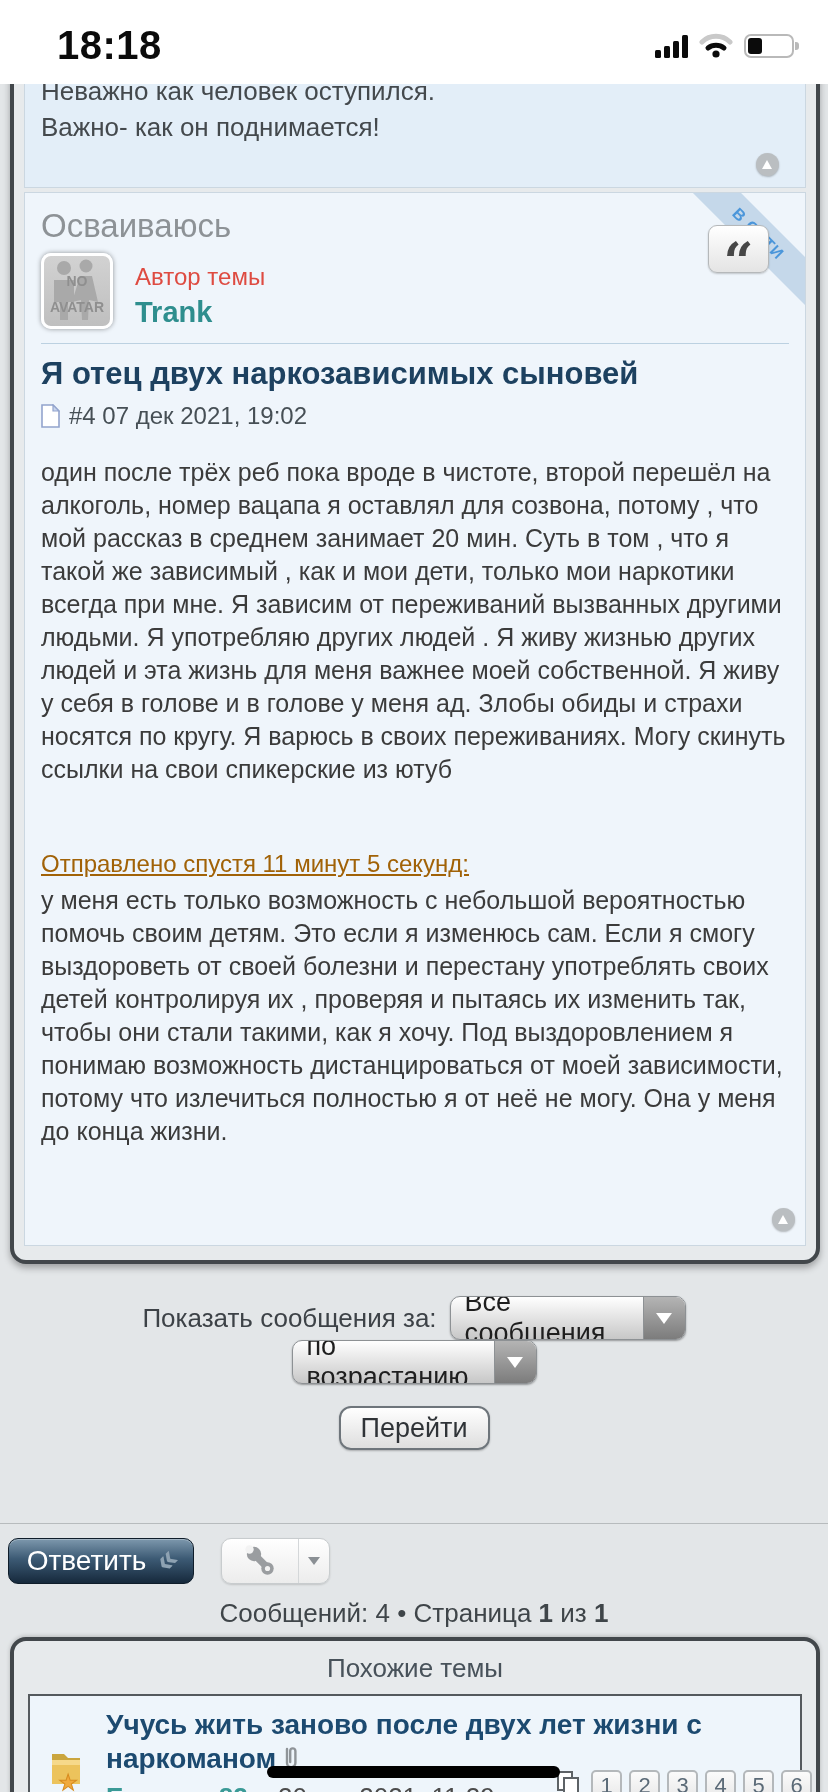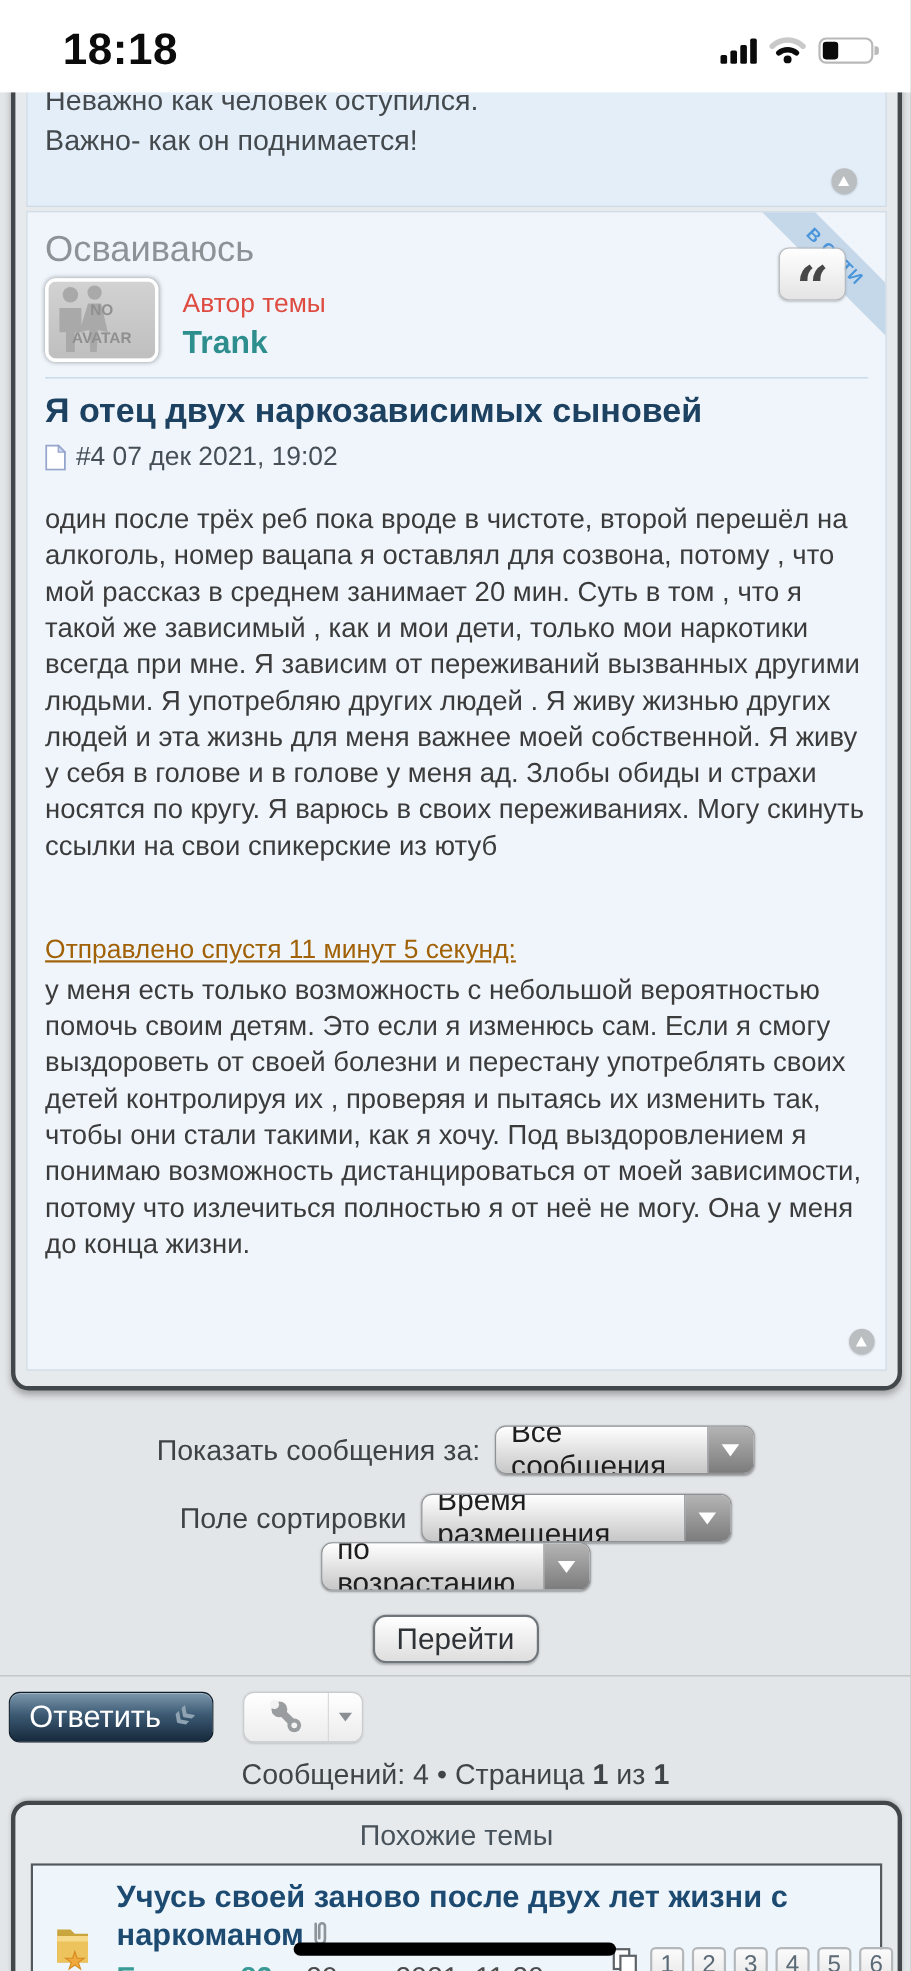--- a/index.html
+++ b/index.html
@@ -27,21 +27,21 @@
 
   .topbtn{position:absolute;width:23px;height:23px;border-radius:50%;background:#babec1;box-shadow:0 1px 2px rgba(0,0,0,.25);}
   .topbtn::before{content:"";position:absolute;left:6px;top:7px;width:0;height:0;border-left:5.5px solid transparent;border-right:5.5px solid transparent;border-bottom:9px solid #ffffff;}
   .post1 .topbtn{right:26px;bottom:11px;}
   .post2 .topbtn{right:10px;bottom:14px;}
 
   .ribbon{position:absolute;top:24px;right:-58px;width:210px;transform:rotate(45deg);background:#c5d8ea;color:#4b96da;font-size:16px;font-weight:700;letter-spacing:1px;text-align:center;padding:8px 0;}
 
   .rank{margin-top:14px;font-size:33px;color:#8d9296;}
   .profile{display:flex;margin-top:8px;}
-  .avatar{width:66px;height:70px;border-radius:10px;background:linear-gradient(#d2d2d2,#bfbfbf);border:3px solid #ffffff;box-shadow:0 0 5px rgba(0,0,0,.4);position:relative;overflow:hidden;flex:0 0 auto;padding-left:31px;}
+  .avatar{width:66px;height:70px;border-radius:10px;background:linear-gradient(#d2d2d2,#bfbfbf);border:3px solid #ffffff;box-shadow:0 0 5px rgba(0,0,0,.4);position:relative;overflow:hidden;flex:0 0 auto;}
   .avatar svg{position:absolute;left:0;top:0;}
   .avatar .noav{position:absolute;left:0;top:12px;width:100%;text-align:center;font-size:14px;font-weight:700;color:#8f8f8f;line-height:26px;}
   .who{margin-left:22px;padding-top:10px;}
   .author-label{font-size:24px;color:#de4b41;}
   .username{font-size:29px;font-weight:700;color:#2e8e8e;margin-top:5px;}
 
   .quote-btn{position:absolute;top:32px;right:36px;width:59px;height:46px;border-radius:9px;border:1px solid #b5b8ba;background:linear-gradient(#ffffff,#e4e4e4);box-shadow:0 1px 2px rgba(0,0,0,.2);text-align:center;}
   .quote-btn span{font-family:"DejaVu Serif",serif;font-size:52px;font-weight:700;color:#474747;line-height:72px;}
 
   .pdivider{border-top:1px solid #bcd1e1;margin-top:14px;}
@@ -180,29 +180,20 @@
   <div class="controls">
     <div class="crow r1">
       <span class="clabel">Показать сообщения за:</span>
       <div class="sel w1">
         <div class="val">Все сообщения</div>
         <div class="arrow">
             <i></i>
           </div>
       </div>
     </div>
-    <div class="crow r2">
-      <span class="clabel">Поле сортировки</span>
-      <div class="sel w2">
-        <div class="val">Время размещения</div>
-        <div class="arrow">
-            <i></i>
-          </div>
-      </div>
-    </div>
     <div class="crow r3">
       <div class="sel w3">
         <div class="val">по возрастанию</div>
         <div class="arrow">
             <i></i>
           </div>
       </div>
     </div>
     <div class="go-btn">Перейти</div>
   </div>
@@ -239,21 +230,21 @@
     <div class="rel-box">
       <div class="rel-icon-col">
         <svg width="40" height="44" viewBox="0 0 40 44" style="margin-top:40px">
           <path d="M4 6 h12 l4 4 h12 v26 h-28 z" fill="#caa53e"></path>
           <path d="M4 12 h28 v24 h-28 z" fill="#ecc35c"></path>
           <path d="M4 12 h28 v5 h-28 z" fill="#f6d98a"></path>
           <text x="20" y="42" font-size="22" fill="#f0a93c" stroke="#d78b1f" stroke-width="1" text-anchor="middle">★</text>
         </svg>
       </div>
       <div class="rel-main">
-        <div class="rel-title"><span>Учусь своей заново после двух лет жизни с наркоманом</span><svg class="paperclip" width="18" height="26" viewBox="0 0 18 26">
+        <div class="rel-title"><span>Учусь жить заново после двух лет жизни с наркоманом</span><svg class="paperclip" width="18" height="26" viewBox="0 0 18 26">
               <path d="M5 4 v14 a4.2 4.2 0 0 0 8.4 0 V6 a2.6 2.6 0 0 0 -5.2 0 v11" fill="none" stroke="#8f9498" stroke-width="2.4" stroke-linecap="round"></path>
             </svg></div>
         <div class="rel-byline">
           <span class="rel-author">Евгения 82</span>
           <span>»</span>
           <span>20 авг 2021, 11:29</span>
           <span>»</span>
           <span>в</span>
         </div>
       </div>

